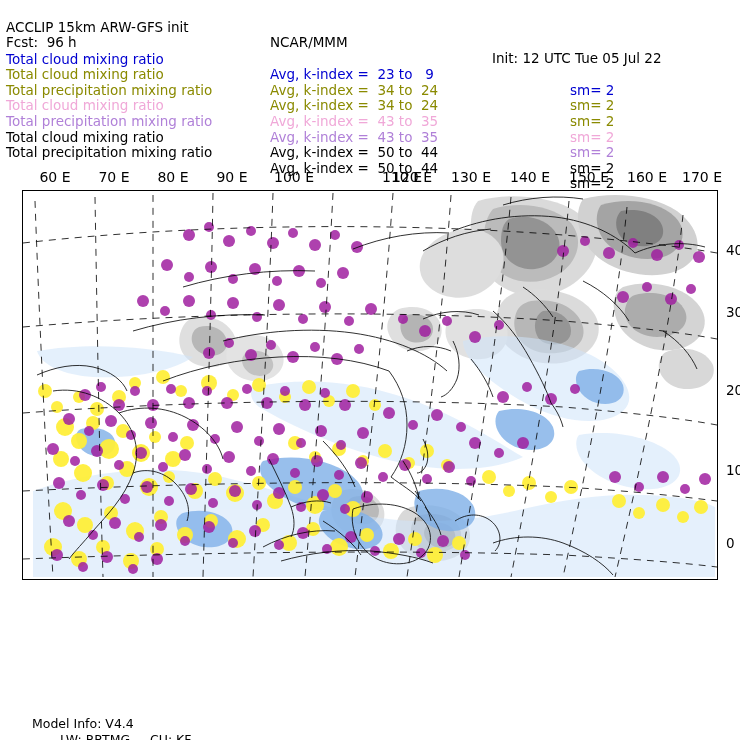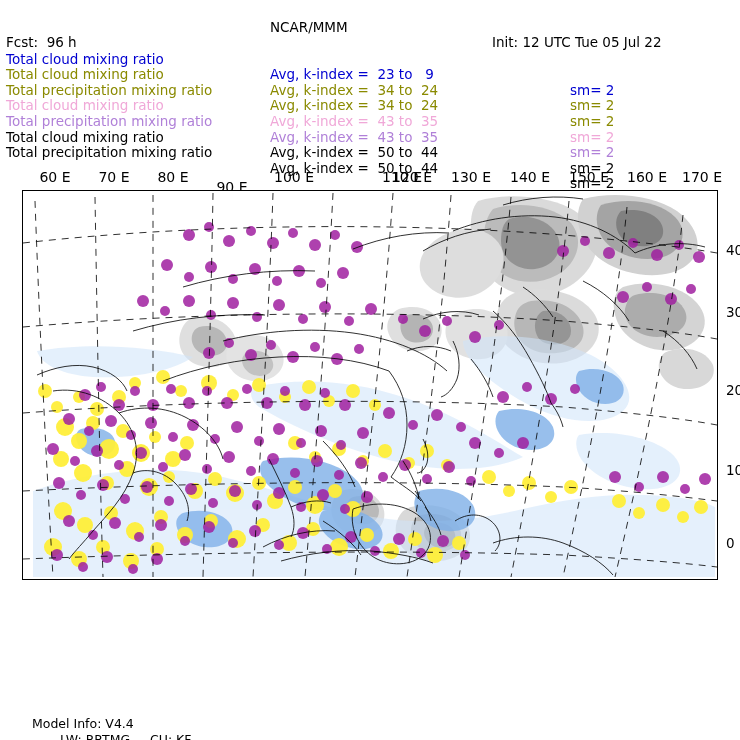--- a/index.html
+++ b/index.html
@@ -111,20 +111,21 @@
   .fc { position: absolute; white-space: pre; text-align: center; }
 </style>
 </head>
 <body>
 
 <div class="page">
 
   <div class="header">
 
     <div class="hrow" style="top:4px;">
+      <span class="hcol-a">ACCLIP 15km ARW-GFS init</span>
       <span class="hcol-b">NCAR/MMM</span>
       <span class="hcol-c">Init: 12 UTC Tue 05 Jul 22</span>
     </div>
 
     <div class="hrow" style="top:19.6px;">
       <span class="hcol-a">Fcst:  96 h</span>
     </div>
 
     <div class="hrow c-blue" style="top:36px;">
       <span class="hcol-a">Total cloud mixing ratio</span>
@@ -168,21 +169,21 @@
       <span class="hcol-d">sm= 2</span>
     </div>
   </div>
 
   <div class="map-wrap">
 
     <div class="lon-labels">
       <span style="left:33px;">60 E</span>
       <span style="left:92px;">70 E</span>
       <span style="left:151px;">80 E</span>
-      <span style="left:210px;margin-top:10px;">90 E</span>
+      <span style="left:210px;">90 E</span>
       <span style="left:272px;">100 E</span>
       <span style="left:342px;margin-left:38px;">110 E</span>
       <span style="left:390px;">120 E</span>
       <span style="left:449px;">130 E</span>
       <span style="left:508px;">140 E</span>
       <span style="left:567px;">150 E</span>
       <span style="left:625px;">160 E</span>
       <span style="left:680px;">170 E</span>
     </div>
 

